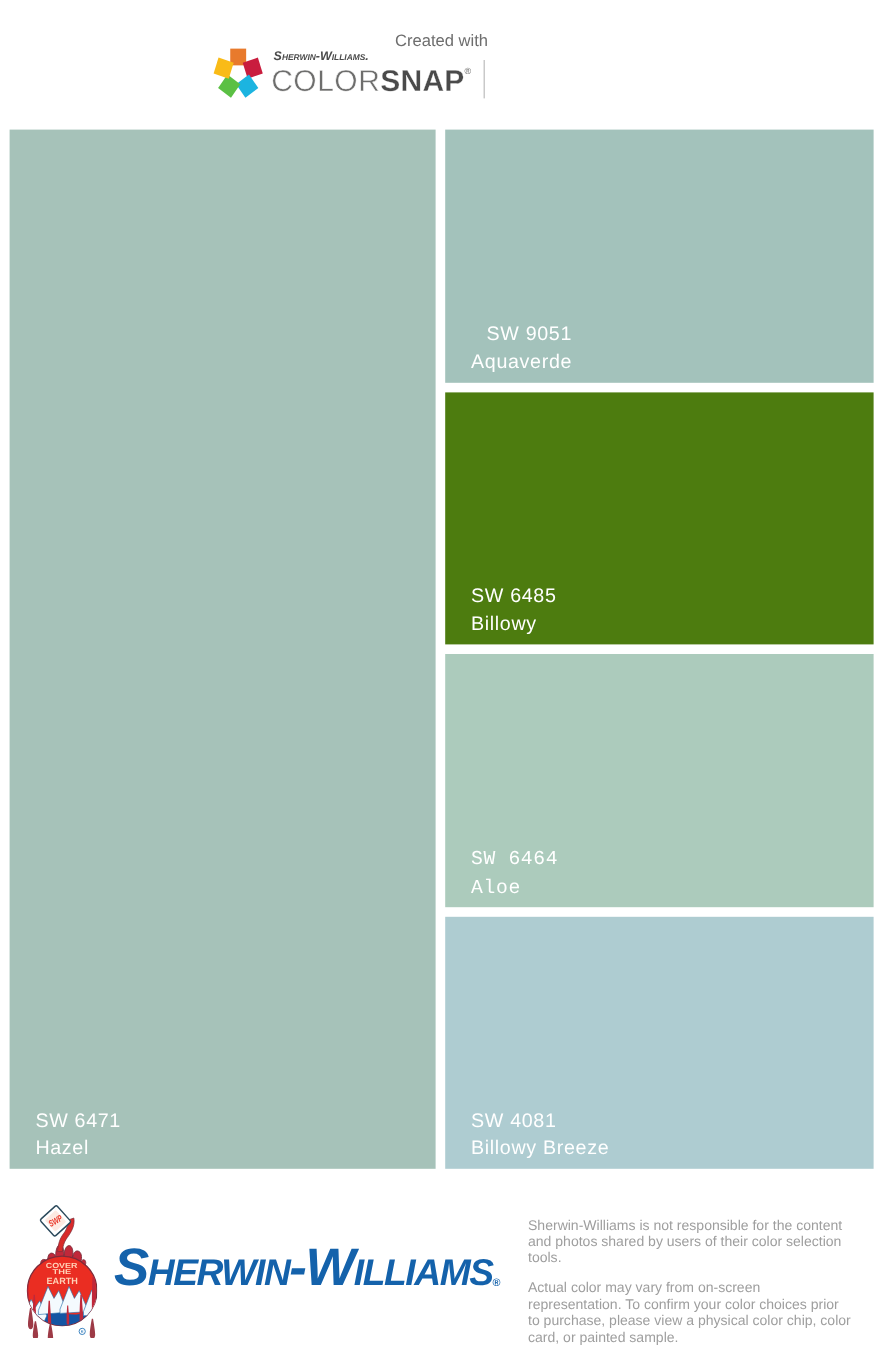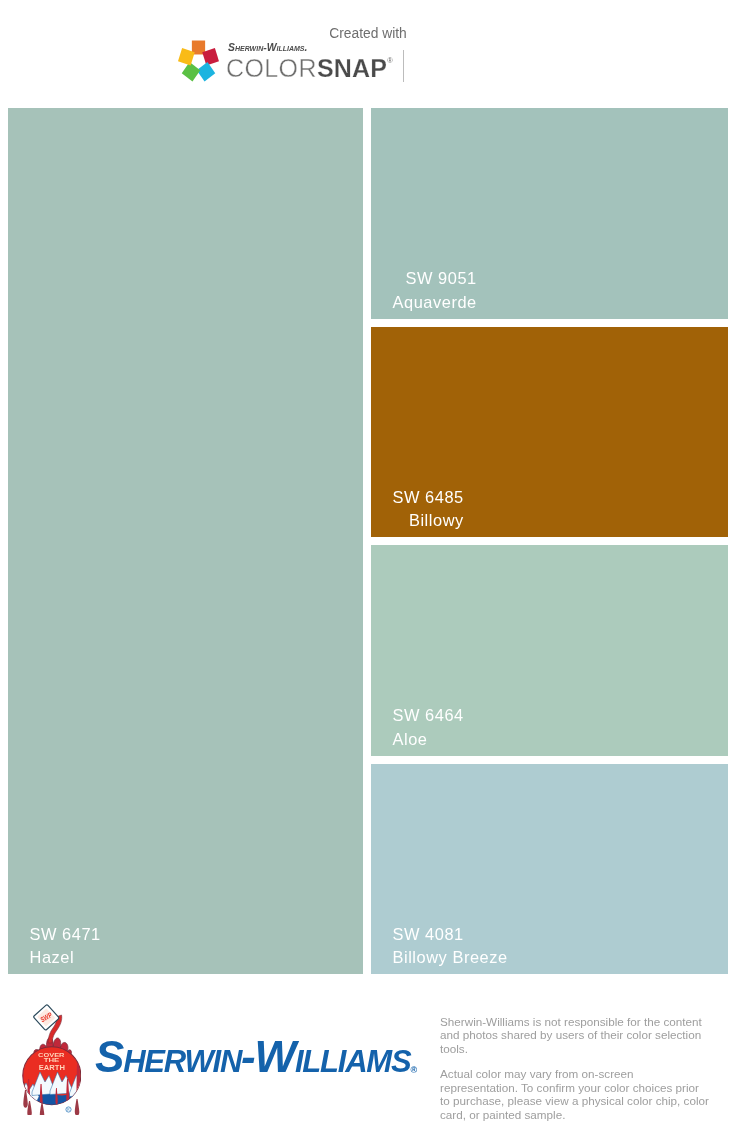--- a/index.html
+++ b/index.html
@@ -84,28 +84,28 @@
           <span>SW 6471</span>
           <span>Hazel</span>
         </div>
       </div>
       <div class="swatch" style="left: 371px; top: 108px; width: 357px; height: 210.5px; background: rgb(163, 194, 187); text-align: right;">
         <div class="sw-label" style="top: 159px;">
           <span>SW 9051</span>
           <span>Aquaverde</span>
         </div>
       </div>
-      <div class="swatch" style="left: 371px; top: 326.5px; width: 357px; height: 210.5px; background: #a16207; text-align: right;">
+      <div class="swatch" style="left: 371px; top: 326.5px; width: 357px; height: 210.5px; background: #4d7c0f;">
         <div class="sw-label" style="top: 159px;">
           <span>SW 6485</span>
           <span>Billowy</span>
         </div>
       </div>
       <div class="swatch" style="left: 371px; top: 545px; width: 357px; height: 210.5px; background: rgb(172, 203, 188);">
-        <div class="sw-label" style="top: 159px;">
+        <div class="sw-label" style="top: 159px; font-family: Liberation Mono, monospace;">
           <span>SW 6464</span>
           <span>Aloe</span>
         </div>
       </div>
       <div class="swatch" style="left: 371px; top: 763.5px; width: 357px; height: 210.5px; background: rgb(174, 204, 209);">
         <div class="sw-label" style="top: 159px;">
           <span>SW 4081</span>
           <span>Billowy Breeze</span>
         </div>
       </div>

